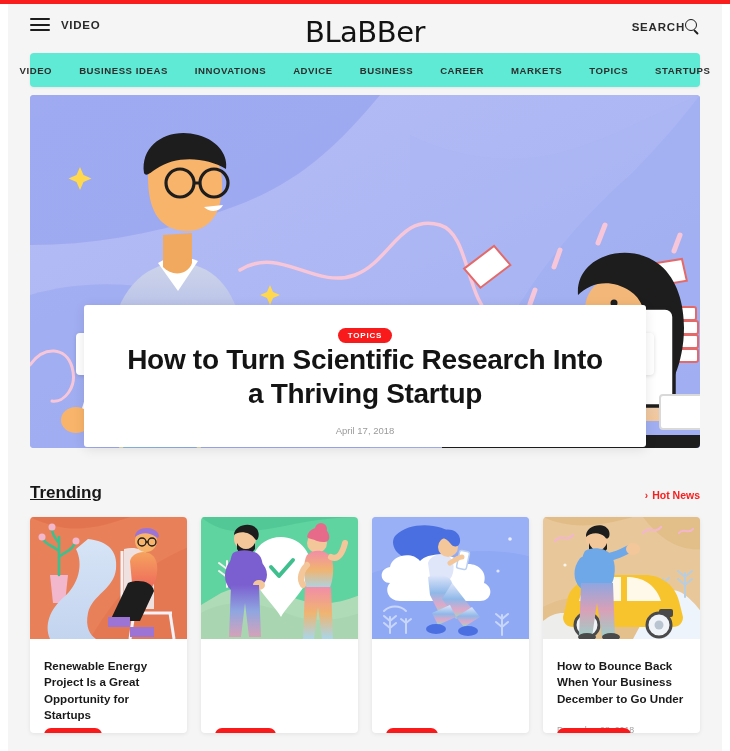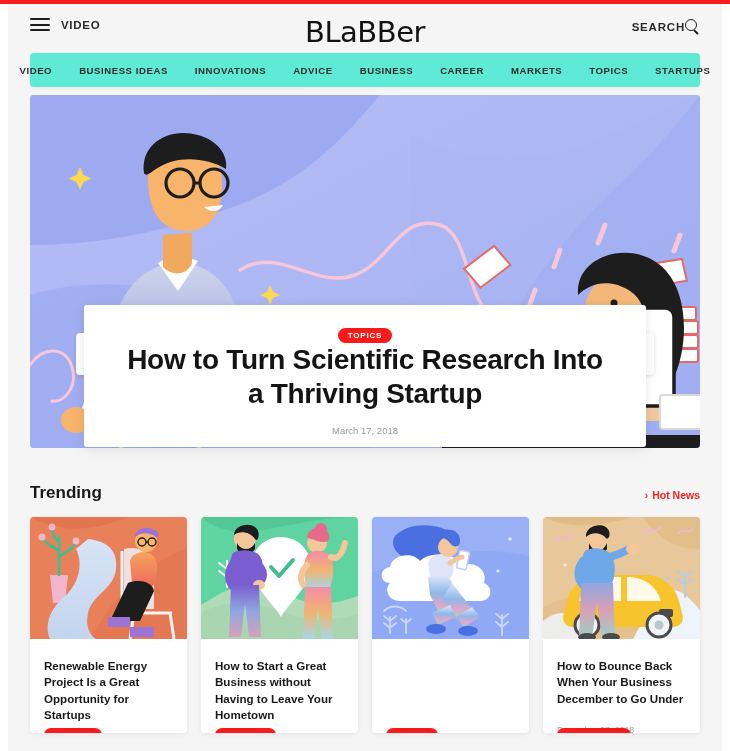--- a/index.html
+++ b/index.html
@@ -228,20 +228,21 @@
     top: 483px; left: 30px;
     width: 670px;
     height: 26px;
   }
   .trending-title {
     position: absolute;
     left: 0; top: 0;
     font-size: 17px;
     font-weight: bold;
     color: #171717;
+    text-decoration: underline;
   }
   .hot-news {
     position: absolute;
     right: 0; top: 6px;
     font-size: 10.5px;
     font-weight: bold;
     color: #f8201f;
     cursor: pointer;
     display: flex;
     align-items: center;
@@ -467,21 +468,21 @@
       <span class="chev left"></span>
     </div>
     <div class="hero-arrow next">
       <span class="chev right"></span>
     </div>
   </div>
 
   <div class="hero-card">
     <span class="badge">TOPICS</span>
     <div class="hero-title">How to Turn Scientific Research Into a Thriving Startup</div>
-    <div class="hero-date">March 17, 2018</div>
+    <div class="hero-date">April 17, 2018</div>
   </div>
 
   <div class="trending-head">
     <div class="trending-title">Trending</div>
     <div class="hot-news">
       <span class="gt">›</span>
       <span>Hot News</span>
     </div>
   </div>
 
@@ -586,24 +587,20 @@
           <circle cx="116" cy="26" r="10" fill="#f3c79a"></circle>
           <path d="M106,20 C108,8 126,8 128,18 C130,26 122,26 116,24 C112,22 108,22 106,20 Z" fill="#e86a8a"></path>
           <circle cx="120" cy="12" r="6" fill="#e86a8a"></circle>
           <path d="M106,38 C112,32 124,32 130,40 C134,48 132,66 128,72 L106,72 C102,62 102,44 106,38 Z" fill="url(#c2w)"></path>
           <path d="M130,40 C138,44 142,34 144,26" stroke="#f3c79a" stroke-width="6" fill="none" stroke-linecap="round"></path>
           <path d="M106,48 C100,54 98,62 102,68" stroke="#f3c79a" stroke-width="6" fill="none" stroke-linecap="round"></path>
           <path d="M104,70 l26,0 2,52 -11,0 -4,-32 -4,32 -11,0 Z" fill="url(#c2w)"></path>
         </svg>
       </div>
       <div class="card-badge">STARTUPS</div>
-      <div class="card-body">
-        <div class="card-title">How to Start a Great Business without Having to Leave Your Hometown</div>
-
-      </div>
     </div>
 
     <div class="card">
       <div class="card-thumb">
         <svg viewBox="0 0 159 122" preserveAspectRatio="none">
           <defs>
             <linearGradient id="c3b" x1="0" y1="0" x2="0" y2="1">
               <stop offset="0" stop-color="#dfe6fa"></stop>
                 <stop offset="0.45" stop-color="#8fb8e8"></stop>
               <stop offset="0.75" stop-color="#e0a8c8"></stop>

